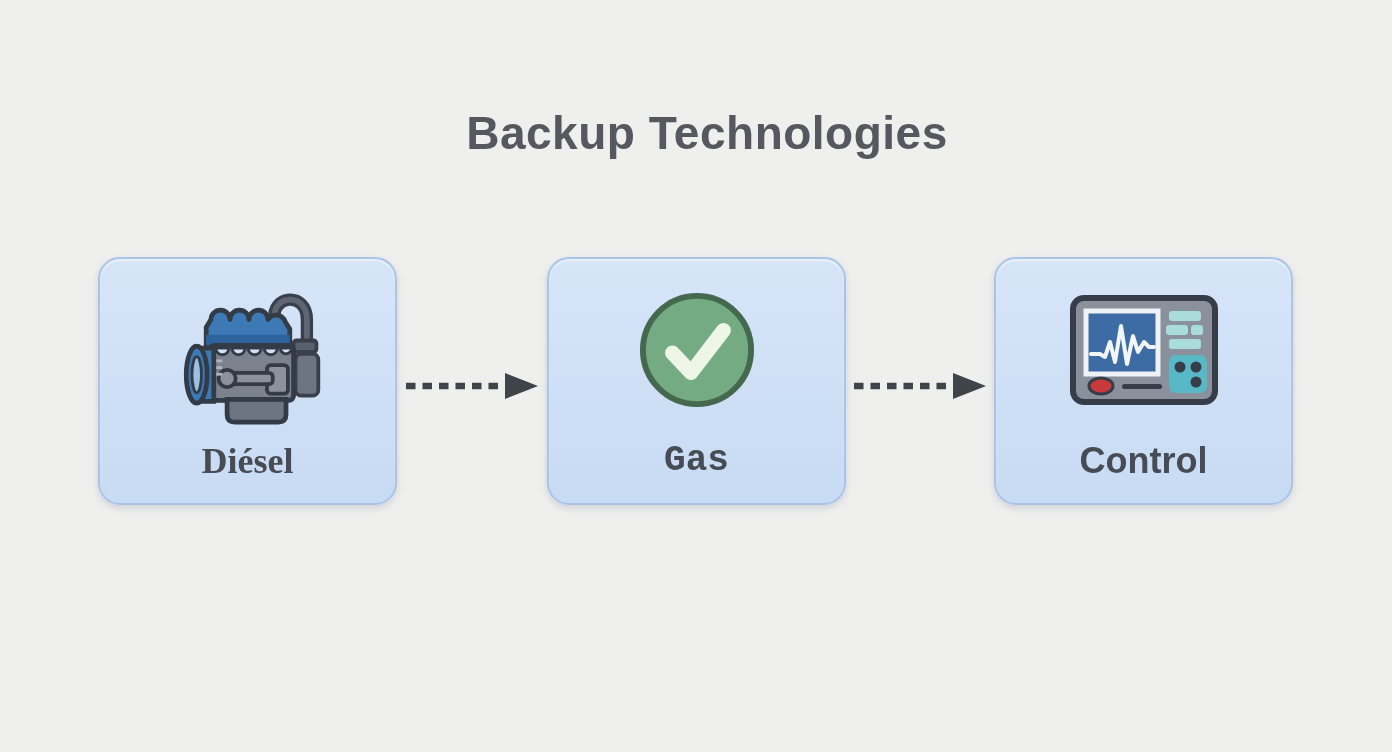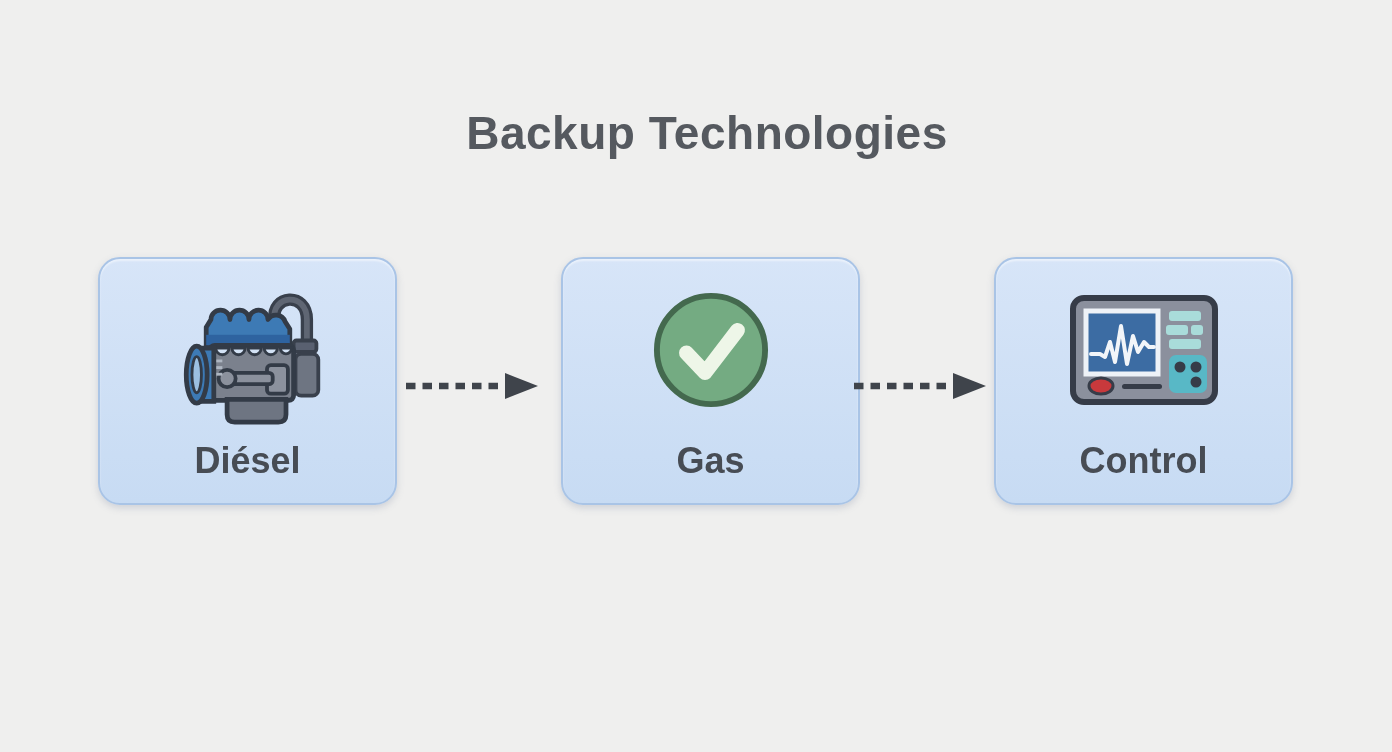--- a/index.html
+++ b/index.html
@@ -39,22 +39,22 @@
     background: linear-gradient(180deg,
       var(--node-fill-top, #d7e5f8) 0%,
       var(--node-fill-bottom, #c7dbf3) 100%);
     box-shadow: 0 3px 7px rgba(110, 125, 150, 0.25),
                 inset 0 2px 2px rgba(255,255,255,0.5);
     box-sizing: border-box;
     display: flex;
     flex-direction: column;
     align-items: center;
   }
-  .node-diesel  { left: 98px; }
-  .node-gas     { left: 561px; }
+  .node-diesel  { left: 98px; font-family: Liberation Serif, serif; }
+  .node-gas     { left: 547px; font-family: Liberation Mono, monospace; }
   .node-control { left: 994px; align-items: center; }
   .node-icon-area {
     height: 182px;
     width: 100%;
     display: flex;
     align-items: center;
     justify-content: center;
   }
   .node-label {
     font-size: 36px;

